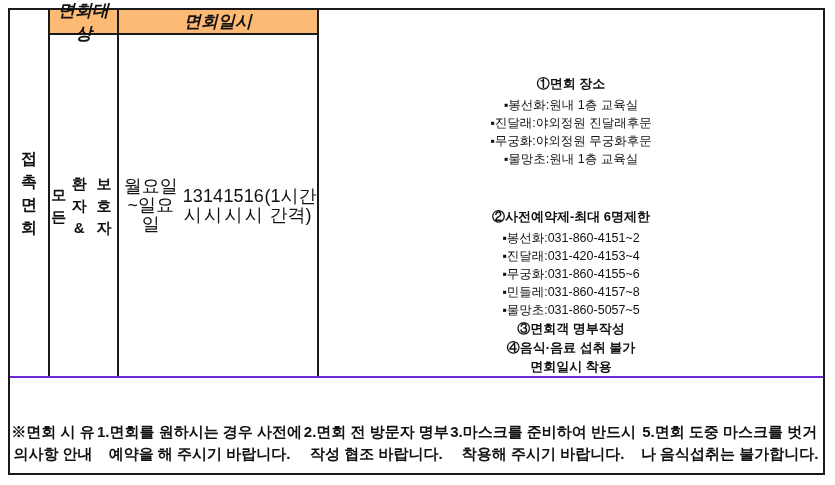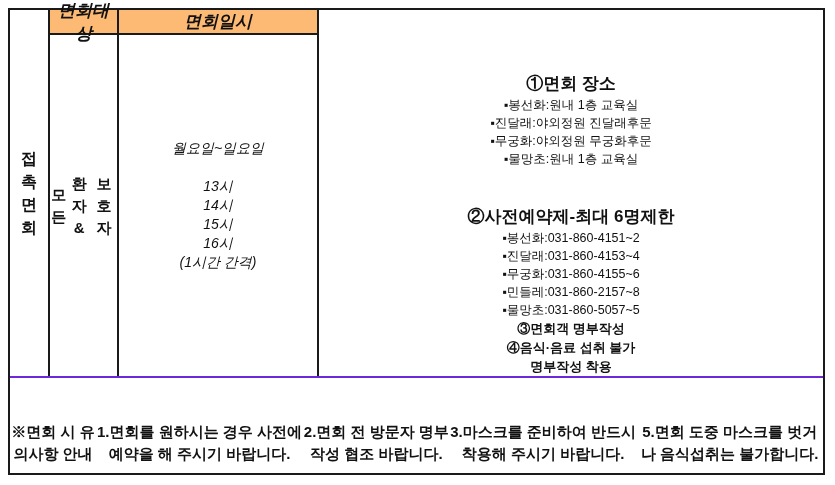--- a/index.html
+++ b/index.html
@@ -42,31 +42,31 @@
   .h-rules    { grid-column: 4; grid-row: 1; }
 
   
   .target {
     grid-column: 2; grid-row: 2;
     flex-direction: row;
     font-weight: bold; font-size: 15px; line-height: 22px;
   }
   .schedule {
     grid-column: 3; grid-row: 2;
-    flex-direction: column;
-    font-size: 14px; line-height: 19px; font-style: italic;
+    flex-direction: row;
+    font-size: 18px; line-height: 19px;
   }
   .schedule .gap { height: 19px; }
   .rules {
     grid-column: 4; grid-row: 2;
     flex-direction: column;
     font-size: 12.5px; line-height: 18px;
   }
   .rules .rule-title {
-    font-weight: bold; font-size: 17px; line-height: 24px; margin-top: 37px;
+    font-weight: bold; font-size: 13px; line-height: 24px; margin-top: 37px;
   }
   .rules .extra {
     font-weight: bold; font-size: 13px; line-height: 19px;
   }
 
   
   .notice {
     grid-column: 1 / 5; grid-row: 3;
     border-top: 2px solid #6d28d9;
     flex-direction: row;
@@ -105,27 +105,27 @@
   </div>
 
   <div class="cell rules">
     <div class="rule-title">①면회 장소</div>
     <div>▪봉선화:원내 1층 교육실</div>
     <div>▪진달래:야외정원 진달래후문</div>
     <div>▪무궁화:야외정원 무궁화후문</div>
     <div>▪물망초:원내 1층 교육실</div>
     <div class="rule-title">②사전예약제-최대 6명제한</div>
     <div>▪봉선화:031-860-4151~2</div>
-    <div>▪진달래:031-860-4153~4</div>
+    <div>▪진달래:031-420-4153~4</div>
     <div>▪무궁화:031-860-4155~6</div>
-    <div>▪민들레:031-860-2157~8</div>
+    <div>▪민들레:031-860-4157~8</div>
     <div>▪물망초:031-860-5057~5</div>
     <div class="extra">③면회객 명부작성</div>
     <div class="extra">④음식·음료 섭취 불가</div>
-    <div class="extra">명부작성 착용</div>
+    <div class="extra">면회일시 착용</div>
   </div>
 
   <div class="cell notice">
     <div>※면회 시 유의사항 안내</div>
     <div>1.면회를 원하시는 경우 사전에 예약을 해 주시기 바랍니다.</div>
     <div>2.면회 전 방문자 명부작성 협조 바랍니다.</div>
     <div>3.마스크를 준비하여 반드시 착용해 주시기 바랍니다.</div>
     <div>5.면회 도중 마스크를 벗거나 음식섭취는 불가합니다.</div>
   </div>
 

